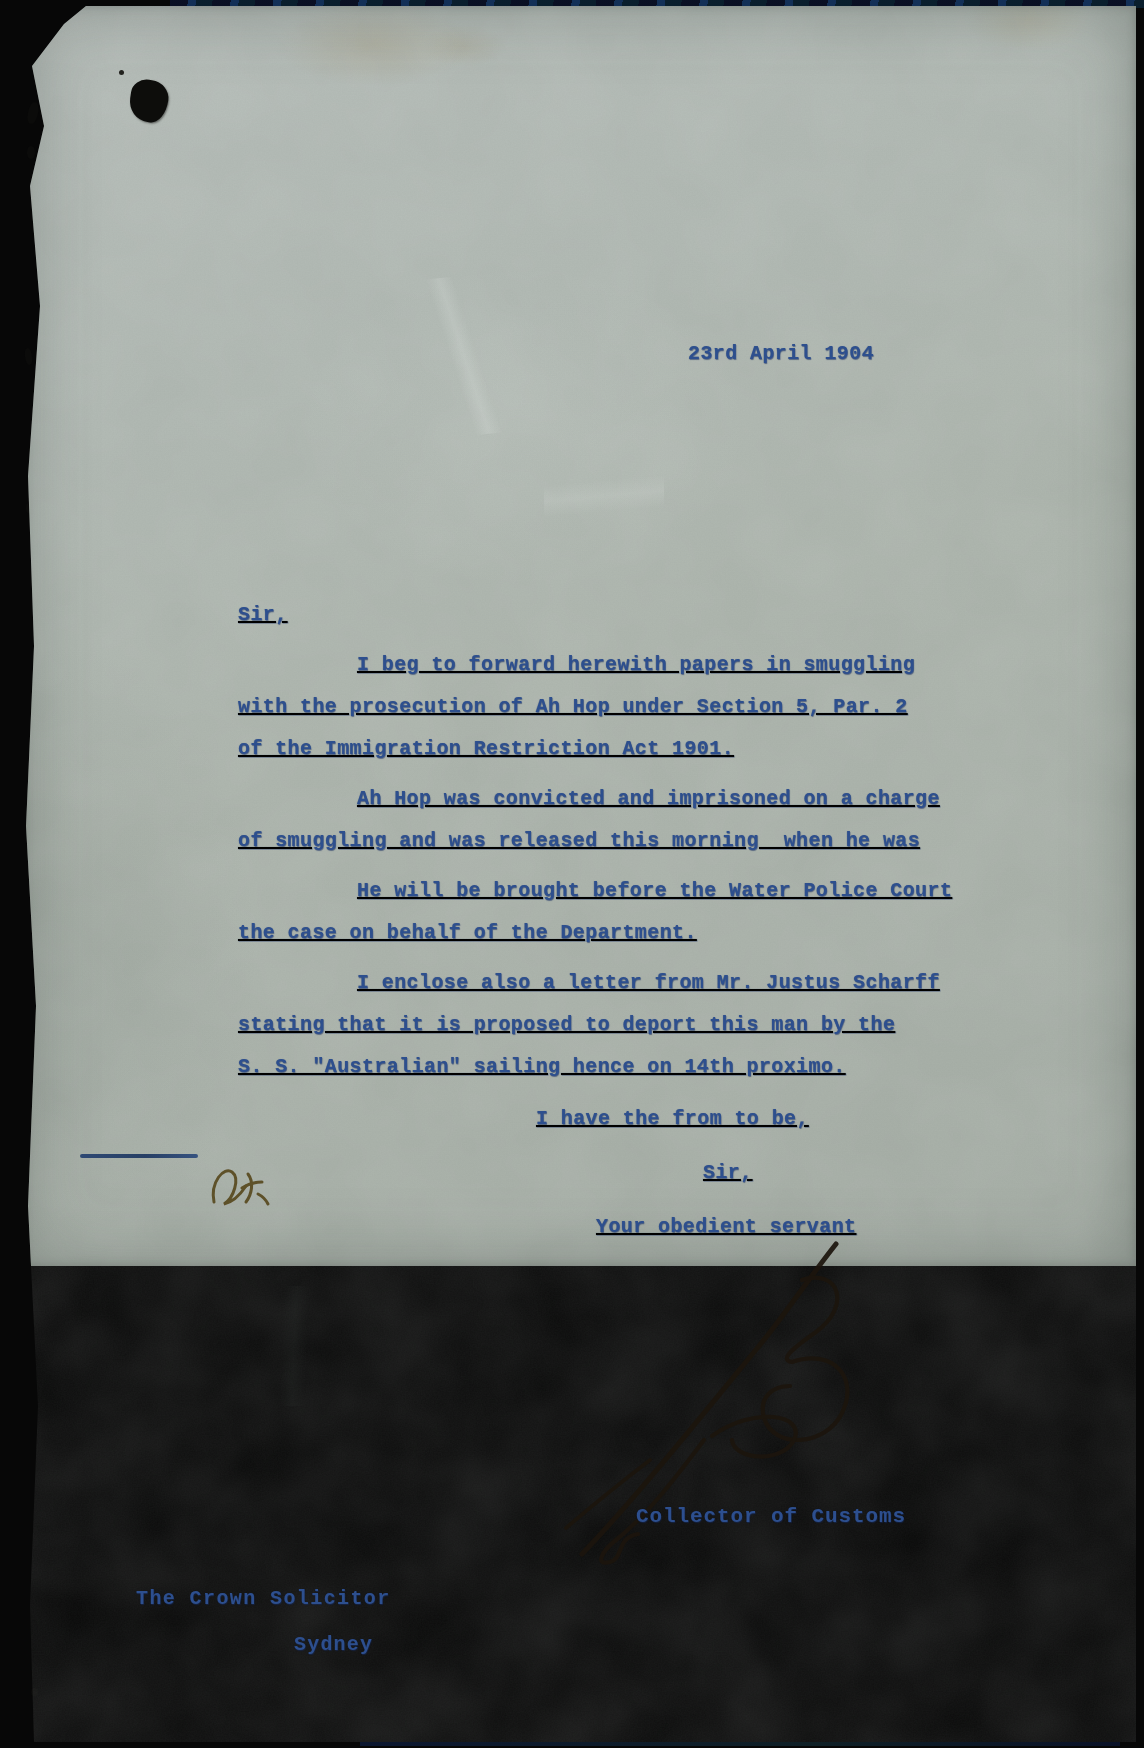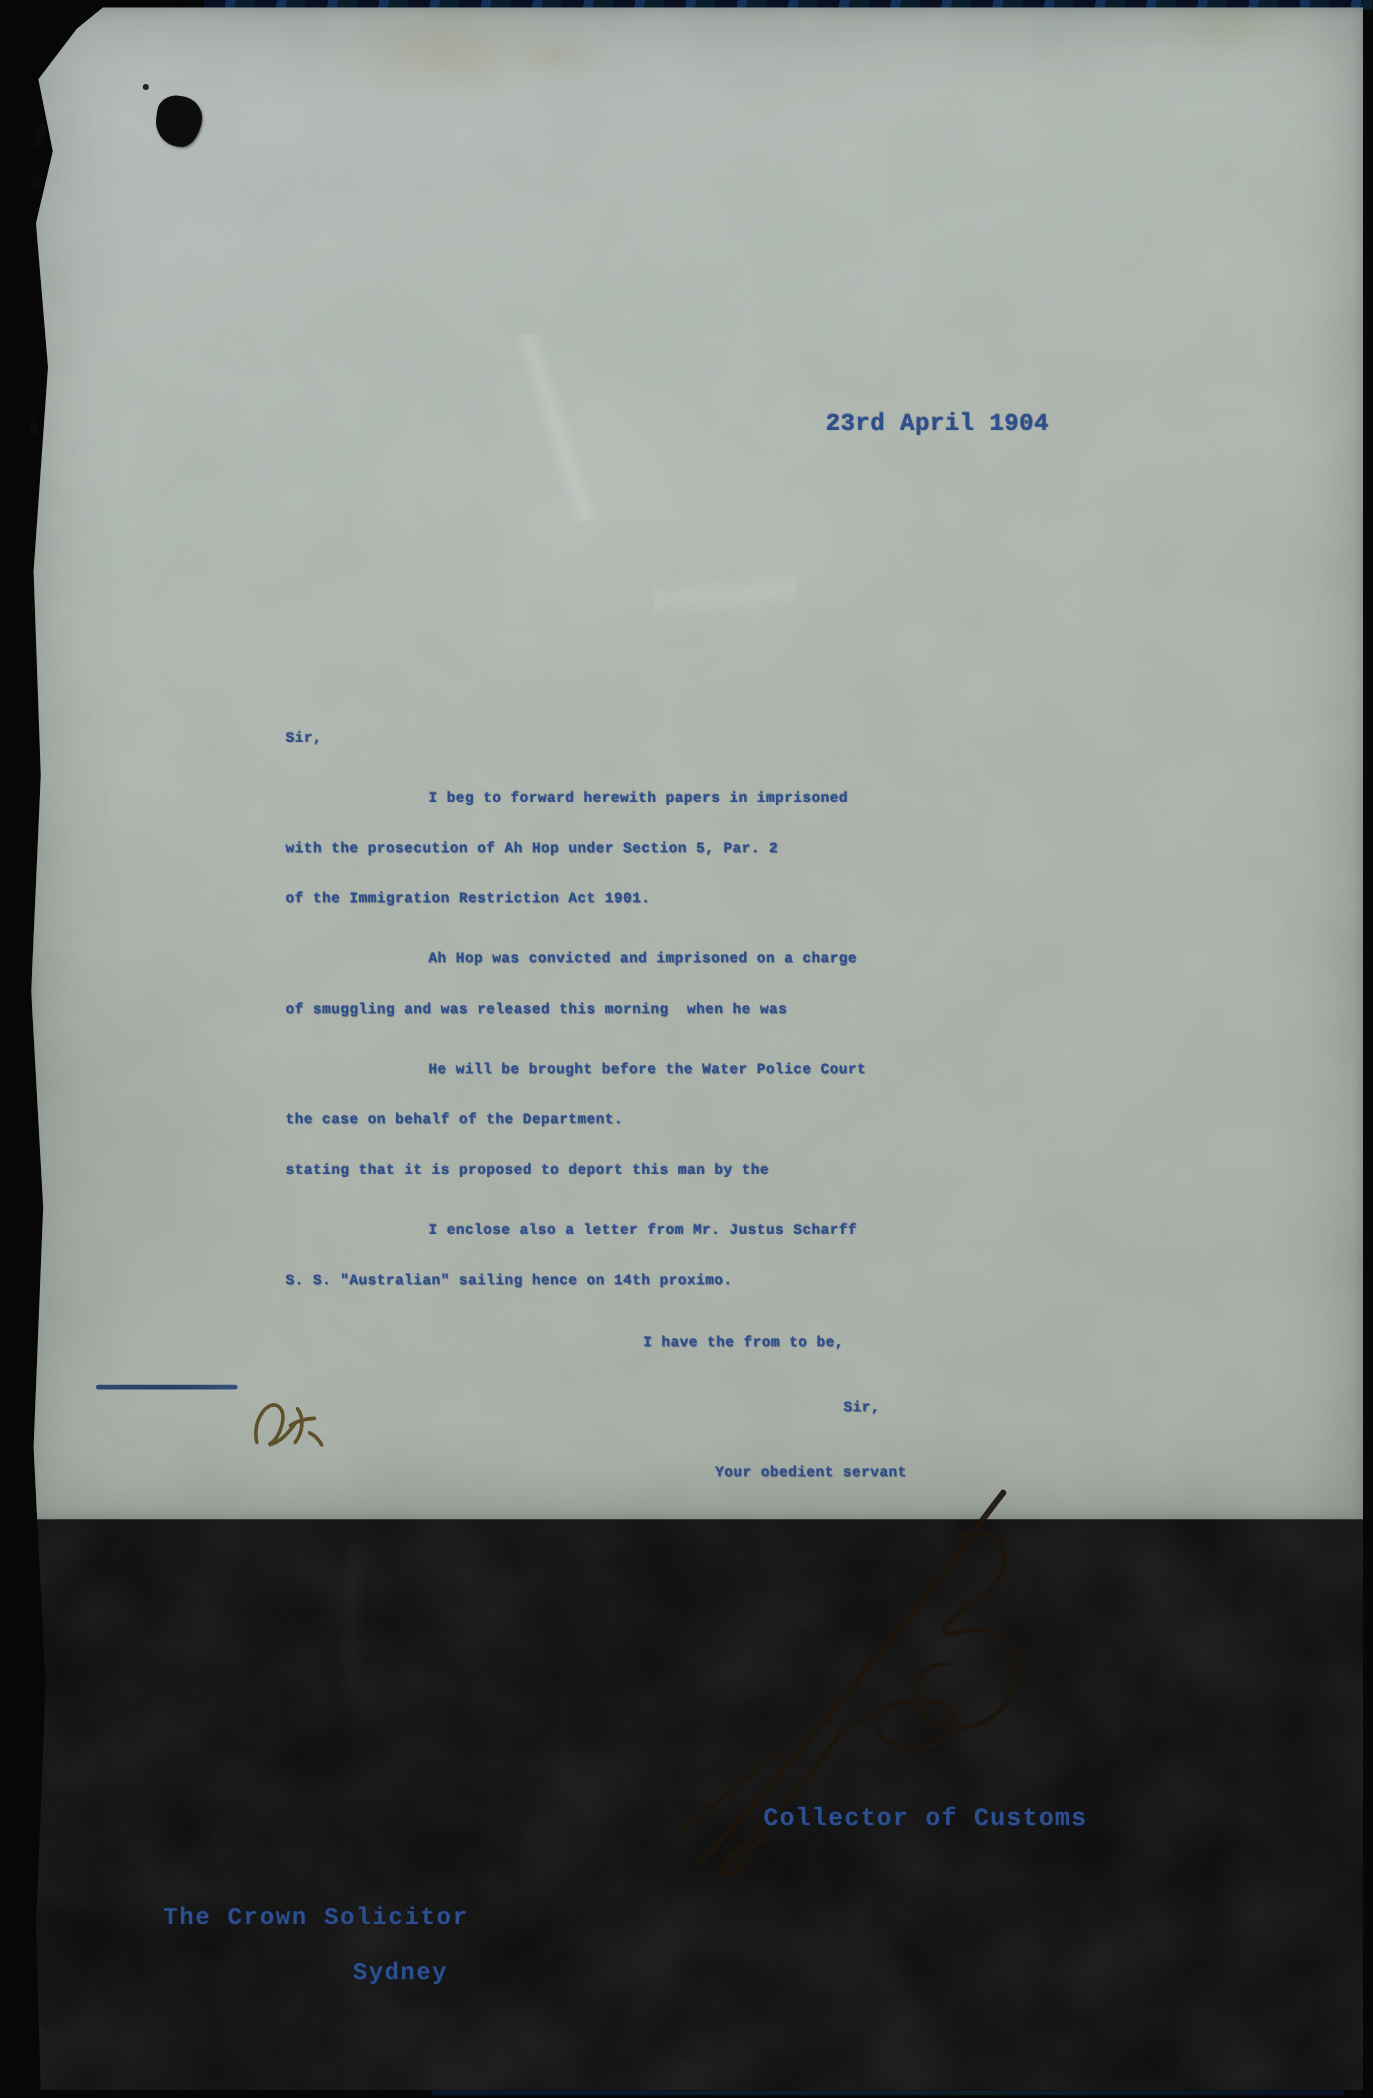--- a/index.html
+++ b/index.html
@@ -62,21 +62,21 @@
   }
   .blot-speck{position:absolute;left:95px;top:64px;width:5px;height:5px;background:#22221e;border-radius:50%;}
   
   .type{
     color:#2d4f8e;
     font-weight:bold;
     letter-spacing:.4px;
     text-shadow:.5px .6px .9px rgba(22,44,96,.55), -.3px -.2px .7px rgba(22,44,96,.30);
   }
   .date-line{position:absolute;left:664px;top:332px;font-size:20px;line-height:32px;}
-  .body-block{position:absolute;left:214px;top:588px;width:760px;font-size:12px;}
+  .body-block{position:absolute;left:214px;top:588px;width:760px;font-size:20px;text-decoration:underline;}
   .bline{height:42px;line-height:42px;white-space:pre;}
   .indent{padding-left:119px;}
   .para-gap{margin-top:8px;}
   .c1{margin-top:10px;margin-left:298px;}
   .c2{margin-top:12px;margin-left:465px;}
   .c3{margin-top:12px;margin-left:358px;}
   .collector{position:absolute;left:612px;top:1496px;font-size:21px;line-height:30px;letter-spacing:.9px;}
   .addr1{position:absolute;left:112px;top:1578px;font-size:20px;line-height:30px;letter-spacing:1.4px;}
   .addr2{position:absolute;left:270px;top:1624px;font-size:20px;line-height:30px;letter-spacing:1.2px;}
   
@@ -120,32 +120,32 @@
   <div class="crease c"></div>
 
   <div class="blot"></div>
   <div class="blot-speck"></div>
 
   <div class="type date-line">23rd April 1904</div>
 
   <div class="body-block">
     <div class="type bline">Sir,</div>
 
-    <div class="type bline indent para-gap">I beg to forward herewith papers in imprisoned</div>
+    <div class="type bline indent para-gap">I beg to forward herewith papers in smuggling</div>
     <div class="type bline">with the prosecution of Ah Hop under Section 5, Par. 2</div>
     <div class="type bline">of the Immigration Restriction Act 1901.</div>
 
     <div class="type bline indent para-gap">Ah Hop was convicted and imprisoned on a charge</div>
     <div class="type bline">of smuggling and was released this morning  when he was</div>
 
     <div class="type bline indent para-gap">He will be brought before the Water Police Court</div>
     <div class="type bline">the case on behalf of the Department.</div>
 
+    <div class="type bline indent para-gap">I enclose also a letter from Mr. Justus Scharff</div>
     <div class="type bline">stating that it is proposed to deport this man by the</div>
-    <div class="type bline indent para-gap">I enclose also a letter from Mr. Justus Scharff</div>
     <div class="type bline">S. S. "Australian" sailing hence on 14th proximo.</div>
 
     <div class="type bline c1">I have the from to be,</div>
     <div class="type bline c2">Sir,</div>
     <div class="type bline c3">Your obedient servant</div>
   </div>
 
   <div class="rule"></div>
   <svg class="initials-svg" width="64" height="64" viewBox="0 0 64 64">
     <g fill="none" stroke="#56471c" stroke-width="3" stroke-linecap="round" opacity="0.9">

